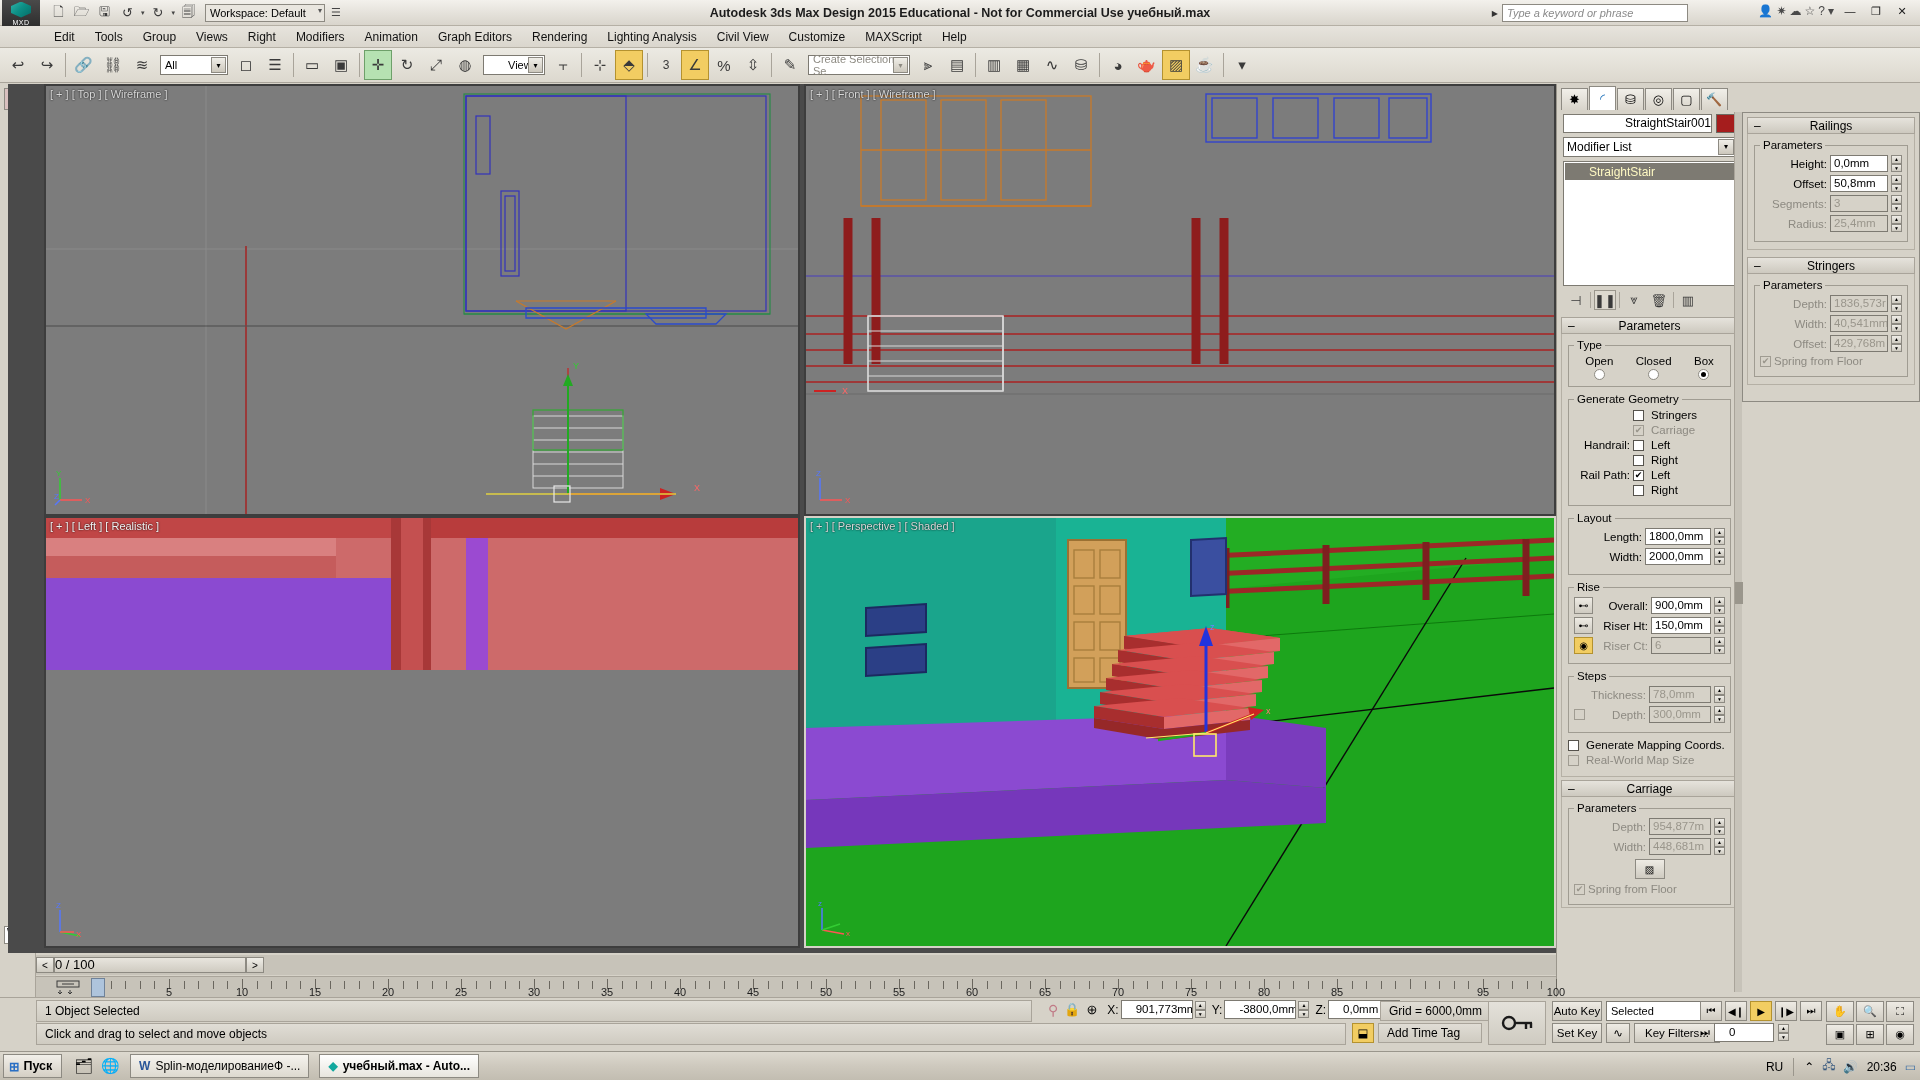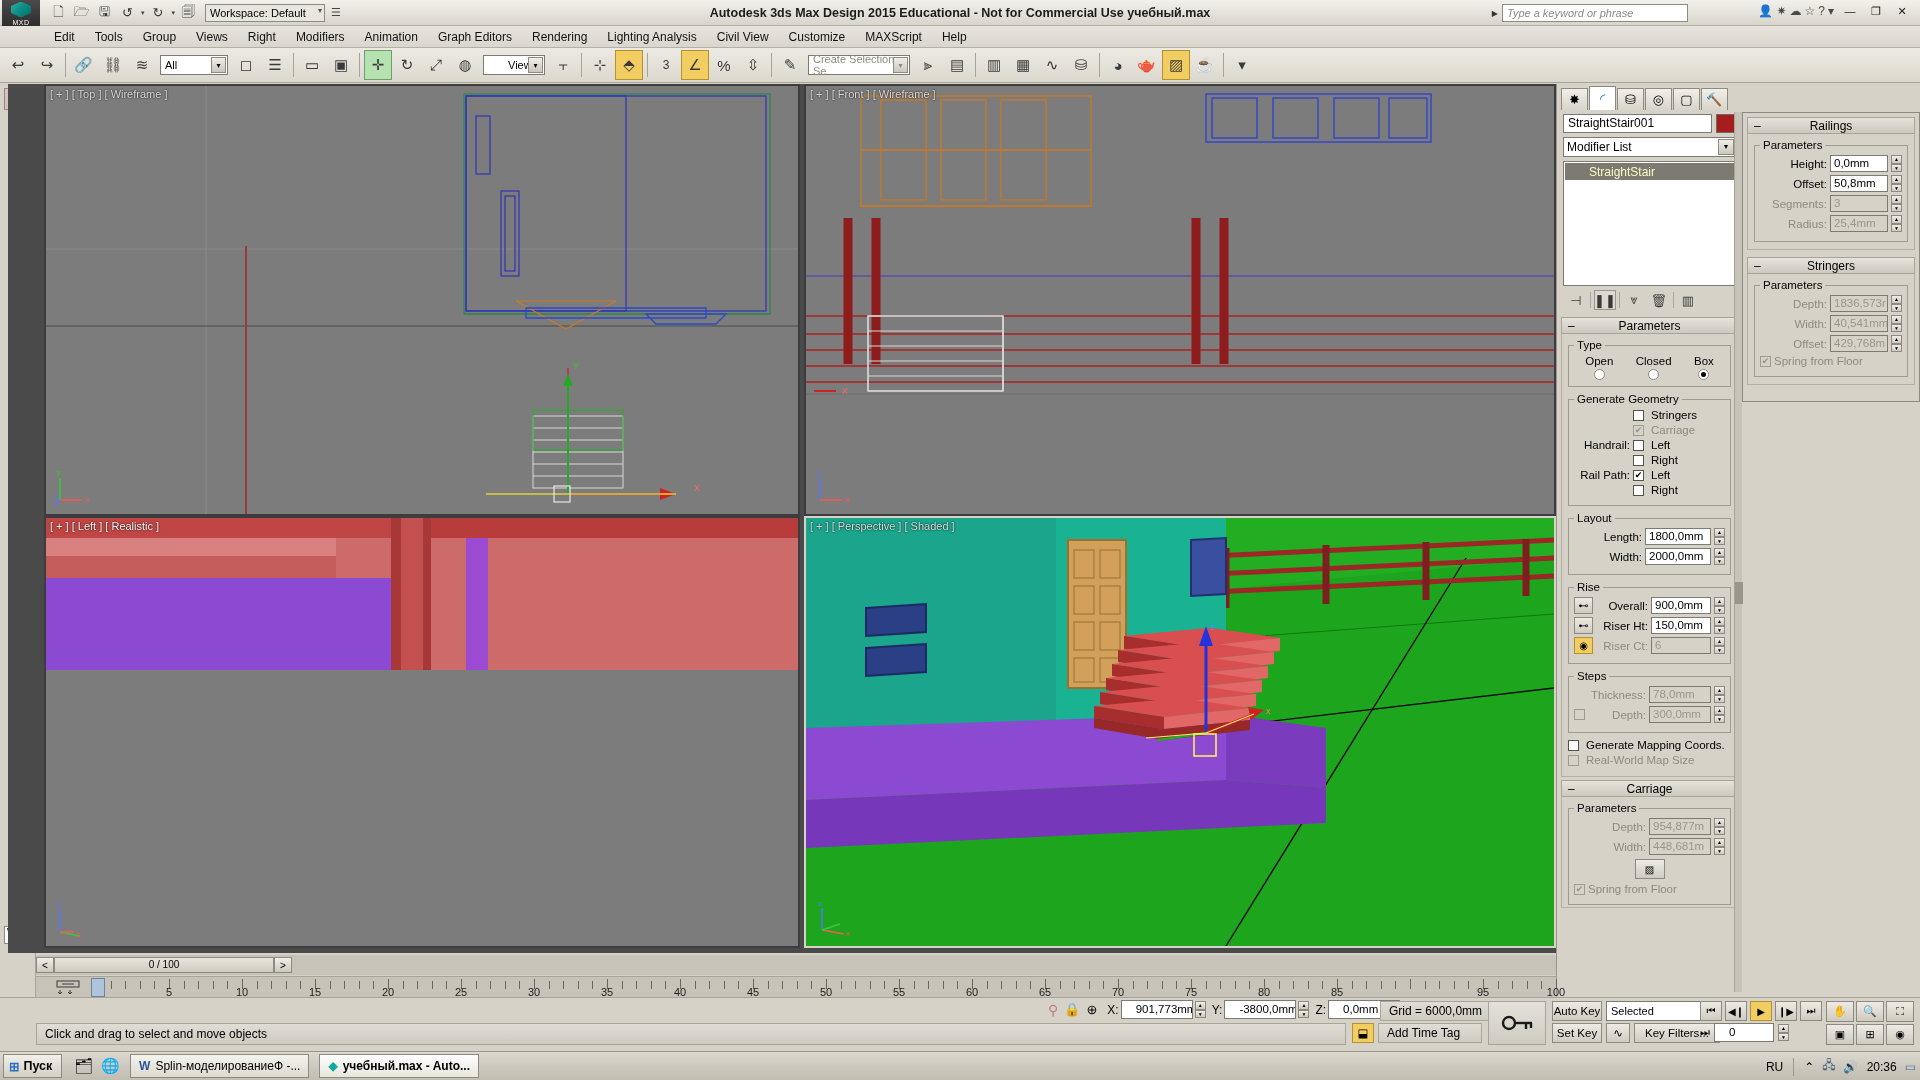--- a/index.html
+++ b/index.html
@@ -100,21 +100,21 @@
     position:absolute;left:1556px;top:84px;width:186px;height:913px;
     background:#d6d2c8;border-left:1px solid #9a968c;
   }
   .cp-tabs{display:flex;height:26px;padding:3px 2px 0 4px;gap:1px;align-items:flex-end;}
   .cp-tab{width:27px;height:22px;background:linear-gradient(180deg,#f1efe9,#d8d4ca);
     border:1px solid #8d8a82;border-bottom:none;display:flex;align-items:center;
     justify-content:center;font-size:13px;cursor:pointer;}
   .cp-tab.sel{background:#fff;height:24px;}
   .namerow{display:flex;gap:4px;padding:4px 6px 0 6px;align-items:center;}
   .namefield{flex:1;height:19px;background:#fff;border:1px solid #7d7a72;font-size:12px;
-    padding-left:4px;line-height:17px;}
+    padding-left:4px;line-height:17px;text-align:right;}
   .colorchip{width:20px;height:19px;background:#a51d1d;border:1px solid #6d6a62;}
   .modlistrow{padding:4px 6px 0 6px;}
   .modlist{height:20px;background:#fff;border:1px solid #7d7a72;font-size:12px;
     padding-left:3px;line-height:18px;position:relative;}
   .modlist .cbtn{position:absolute;right:1px;top:1px;width:16px;height:16px;
     background:linear-gradient(180deg,#f0eee8,#ccc7bc);border:1px solid #8d8a82;
     display:flex;align-items:center;justify-content:center;font-size:8px;}
   .stack{margin:4px 6px 0 6px;height:125px;background:#fff;border:1px solid #7d7a72;padding:1px;}
   .stackitem{height:17px;background:#7d7a72;color:#fef9c3;font-size:12px;
     display:flex;align-items:center;padding-left:24px;}
@@ -161,22 +161,22 @@
   .floatpanel{
     position:absolute;left:1742px;top:112px;width:178px;height:290px;
     background:#d6d2c8;border:1px solid #8d8a82;
   }
 
   
   .timeslider{position:absolute;left:36px;top:955px;width:1520px;height:20px;
     background:#c7c3b9;display:flex;align-items:center;}
   .tsbtn{width:18px;height:16px;background:linear-gradient(180deg,#f0eee8,#cdc9bf);
     border:1px solid #8d8a82;display:flex;align-items:center;justify-content:center;font-size:10px;}
-  .tsfield{width:220px;height:16px;background:linear-gradient(180deg,#e8e5de,#cfcbc1);
-    border:1px solid #8d8a82;text-align:center;font-size:10px;line-height:14px;}
+  .tsfield{width:192px;height:16px;background:linear-gradient(180deg,#e8e5de,#cfcbc1);
+    border:1px solid #8d8a82;font-size:13px;line-height:14px;}
   .trackbar{position:absolute;left:36px;top:976px;width:1520px;height:21px;background:#c7c3b9;
     border-top:1px solid #a9a49a;}
   .ruler{position:absolute;left:60px;top:0;width:1460px;height:21px;}
   .tick{position:absolute;top:4px;width:1px;height:8px;background:#6a665e;}
   .tick.maj{top:2px;height:10px;}
   .tnum{position:absolute;top:9px;font-size:11px;color:#1e1e1e;transform:translateX(-50%);}
   .tsthumb{position:absolute;left:0;top:1px;width:14px;height:19px;background:#aec4dc;
     border:1px solid #6f8299;}
   .tbicon{position:absolute;left:18px;top:2px;width:28px;height:17px;font-size:12px;
     display:flex;align-items:center;justify-content:center;}
@@ -1068,20 +1068,21 @@
         <div class="tick" style="left: 1416.2px;"></div>
         <div class="tick" style="left: 1430.8px;"></div>
         <div class="tick" style="left: 1445.4px;"></div>
         <div class="tick maj" style="left: 1460px;"></div>
         <div class="tnum" style="left: 1460px;">100</div>
       </div>
     <div class="tsthumb" style="left:55px;"></div>
   </div>
 
   <div class="statusbar">
+    <div class="sbfield" style="position:absolute;left:36px;top:2px;width:996px;height:22px;">1 Object Selected</div>
     <div class="sbfield" style="position:absolute;left:36px;top:25px;width:1310px;height:22px;">Click and drag to select and move objects</div>
 
     <div style="position:absolute;left:1048px;top:2px;display:flex;align-items:center;gap:6px;">
       <span style="font-size:14px;color:#c07a86;">⚲</span>
       <span style="font-size:13px;">🔒</span>
       <span style="font-size:13px;">⊕</span>
       <div id="coords" style="display:flex;align-items:center;gap:2px;">
           <span style="font-size: 12px; margin-left: 4px;">X:</span>
           <div class="sbnum" style="width: 72px;">901,773mm</div>
           <div class="spin">

